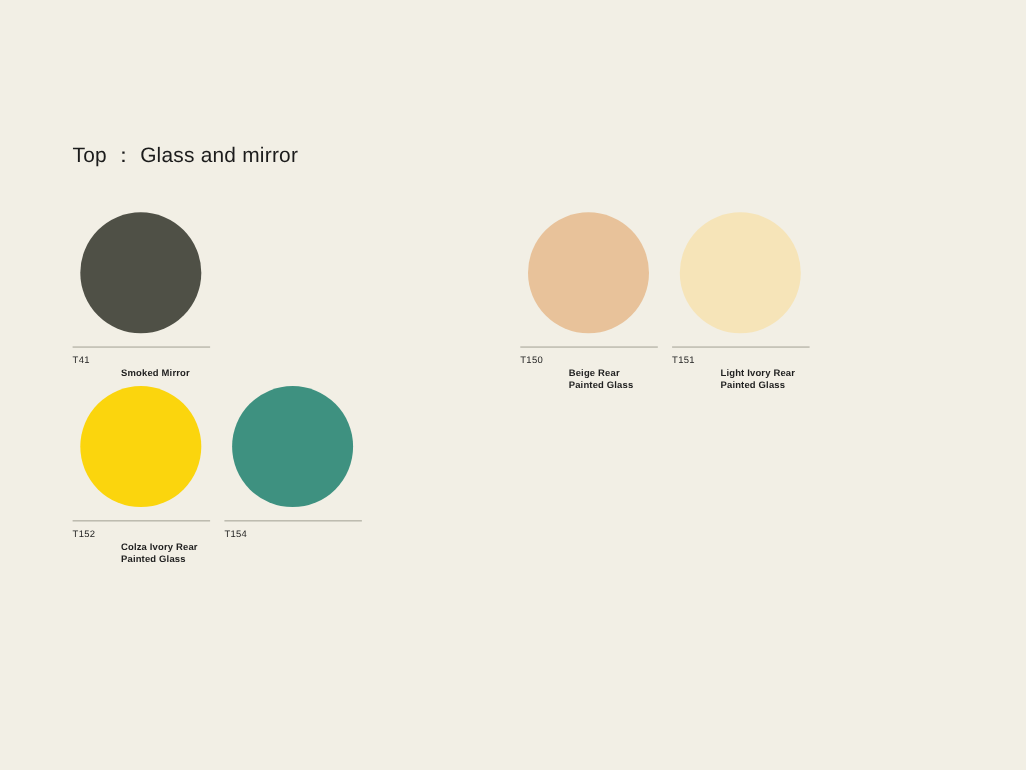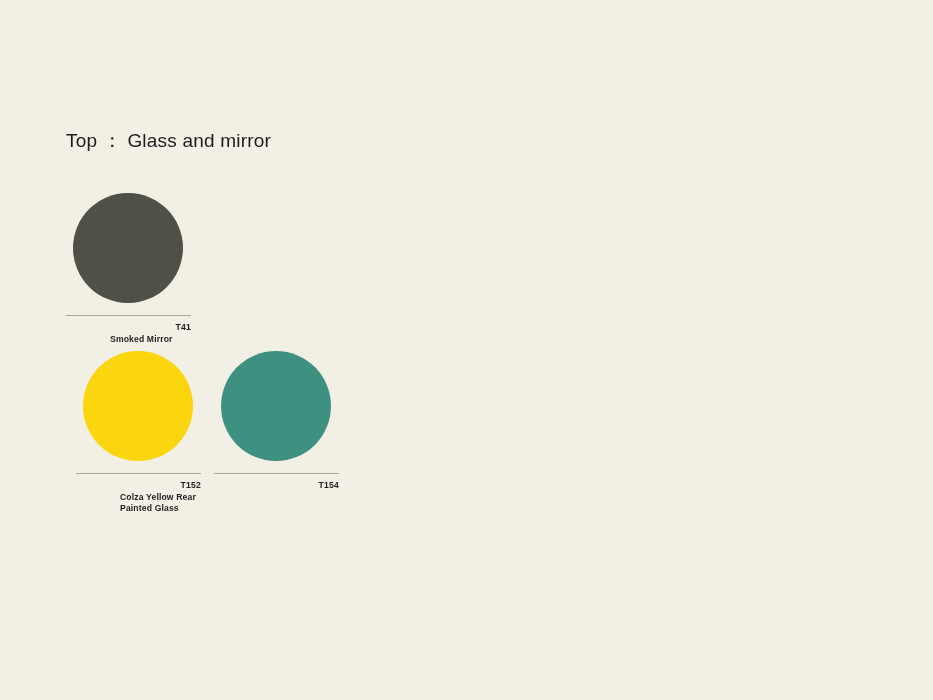--- a/index.html
+++ b/index.html
@@ -30,21 +30,21 @@
     color: #1c1c1c;
     white-space: nowrap;
   }
 
   
   .swatch-group {
     position: absolute;
   }
   .group-left  { left: 66px;  top: 193px; }
   .group-right { left: 473px; top: 193px; }
-  .group-bottom{ left: 76px;  top: 351px; }
+  .group-bottom{ left: 66px;  top: 351px; }
 
   .swatch-row {
     display: flex;
     flex-direction: row;
   }
 
   .swatch {
     width: 125px;
     margin-right: 13px;
     position: relative;
@@ -66,26 +66,25 @@
   }
 
   .swatch-rule {
     height: 1px;
     background: #a9a79b;
     margin-top: 7px;
   }
 
   .swatch-code {
     font-size: 8.6px;
-    font-weight: 700;
+    font-weight: 400;
     letter-spacing: 0.25px;
     color: #1f1f1f;
     margin-top: 6px;
     line-height: 1.25;
-    text-align: right;
   }
 
   .swatch-name {
     font-size: 8.6px;
     font-weight: 700;
     letter-spacing: 0.15px;
     color: #1f1f1f;
     line-height: 1.35;
     margin-top: 1px;
     max-width: 122px;
@@ -115,32 +114,48 @@
           </div>
           <div class="swatch-rule"></div>
           <div class="swatch-code">T41</div>
           <div class="swatch-name">Smoked Mirror</div>
         </div>
       </div>
   </div>
 
   <div class="swatch-group group-right">
     <div class="swatch-row">
+        <div class="swatch">
+          <div class="swatch-disc-wrap">
+            <div class="swatch-disc" style="background: rgb(232, 194, 154);"></div>
+          </div>
+          <div class="swatch-rule"></div>
+          <div class="swatch-code">T150</div>
+          <div class="swatch-name">Beige Rear Painted Glass</div>
+        </div>
+        <div class="swatch">
+          <div class="swatch-disc-wrap">
+            <div class="swatch-disc" style="background: rgb(246, 228, 184);"></div>
+          </div>
+          <div class="swatch-rule"></div>
+          <div class="swatch-code">T151</div>
+          <div class="swatch-name">Light Ivory Rear Painted Glass</div>
+        </div>
       </div>
   </div>
 
   <div class="swatch-group group-bottom">
     <div class="swatch-row">
         <div class="swatch">
           <div class="swatch-disc-wrap">
             <div class="swatch-disc" style="background: rgb(251, 213, 13);"></div>
           </div>
           <div class="swatch-rule"></div>
           <div class="swatch-code">T152</div>
-          <div class="swatch-name">Colza Yellow Rear Painted Glass</div>
+          <div class="swatch-name">Colza Ivory Rear Painted Glass</div>
         </div>
         <div class="swatch">
           <div class="swatch-disc-wrap">
             <div class="swatch-disc" style="background: rgb(62, 145, 128);"></div>
           </div>
           <div class="swatch-rule"></div>
           <div class="swatch-code">T154</div>
         </div>
       </div>
   </div>

